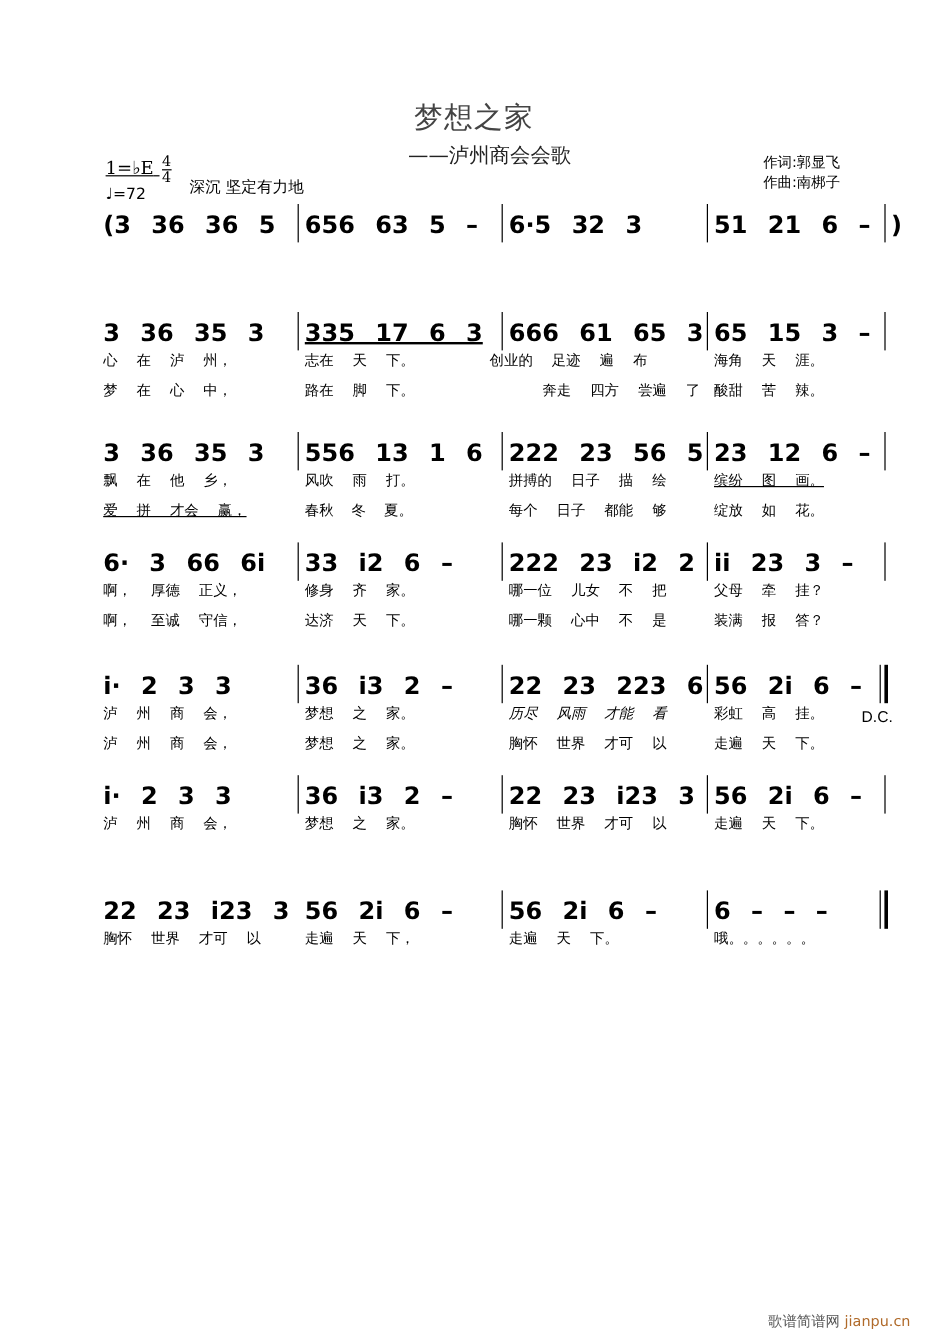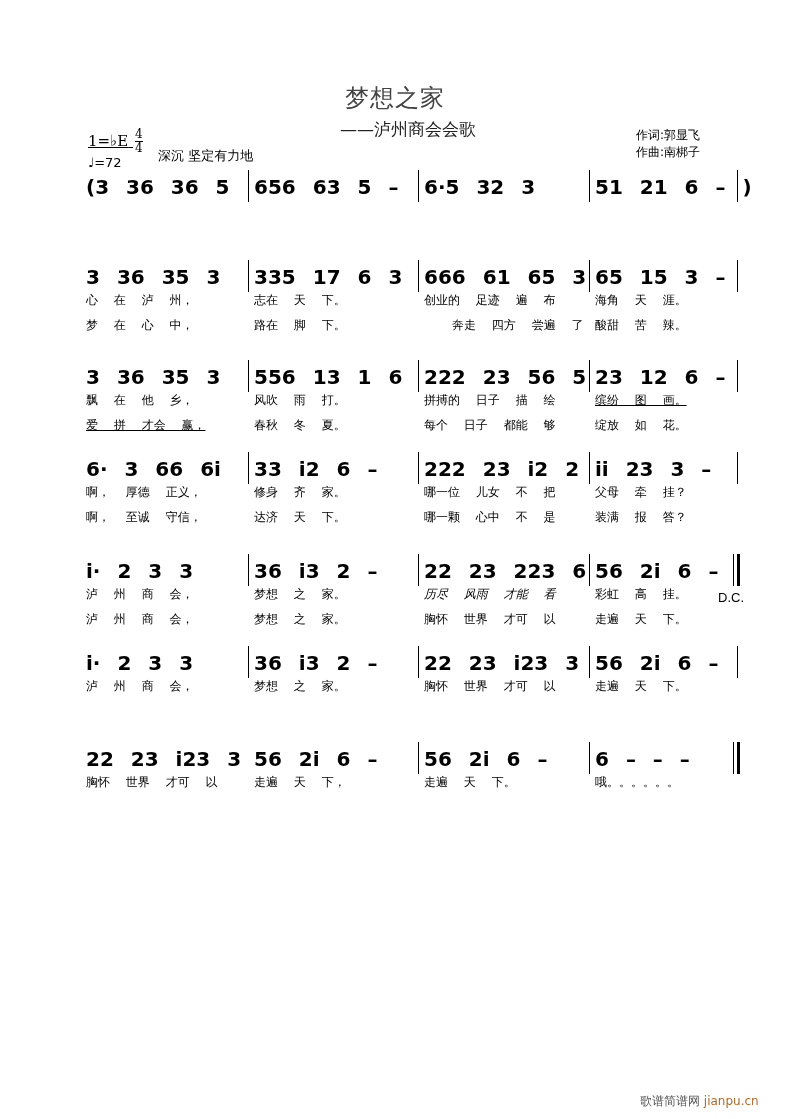--- a/index.html
+++ b/index.html
@@ -51,47 +51,47 @@
       <div class="note" style="left: 254px; top: 0px; word-spacing: 10px;">656 63 5 –</div>
       <div class="note" style="left: 424px; top: 0px; word-spacing: 10px;">6·5 32 3</div>
       <div class="note" style="left: 595px; top: 0px; word-spacing: 10px;">51 21 6 – )</div>
     </div>
     <div class="sys" style="top: 266px;">
       <div class="bar" style="left: 248px; top: -6px; height: 32px;"></div>
       <div class="bar" style="left: 418px; top: -6px; height: 32px;"></div>
       <div class="bar" style="left: 589px; top: -6px; height: 32px;"></div>
       <div class="bar" style="left: 737px; top: -6px; height: 32px;"></div>
       <div class="note" style="left: 86px; top: 0px; word-spacing: 10px;">3 36 35 3</div>
-      <div class="note" style="left: 254px; top: 0px; word-spacing: 10px;">335 17 6 3</div>
+      <div class="note" style="left: 254px; top: 0px; word-spacing: 10px; text-decoration: underline;">335 17 6 3</div>
       <div class="note" style="left: 424px; top: 0px; word-spacing: 10px;">666 61 65 3</div>
       <div class="note" style="left: 595px; top: 0px; word-spacing: 10px;">65 15 3 –</div>
       <div class="lyr" style="left: 86px; top: 26px; word-spacing: 12px;">心 在 泸 州，</div>
       <div class="lyr" style="left: 254px; top: 26px; word-spacing: 12px;">志在 天 下。</div>
-      <div class="lyr" style="left: 424px; top: 26px; word-spacing: 12px;">创业的 足迹 遍 布</div>
+      <div class="lyr" style="left: 408px; top: 26px; word-spacing: 12px;">创业的 足迹 遍 布</div>
       <div class="lyr" style="left: 595px; top: 26px; word-spacing: 12px;">海角 天 涯。</div>
       <div class="lyr" style="left: 86px; top: 51px; word-spacing: 12px;">梦 在 心 中，</div>
       <div class="lyr" style="left: 254px; top: 51px; word-spacing: 12px;">路在 脚 下。</div>
       <div class="lyr" style="left: 424px; top: 51px; word-spacing: 12px; margin-left: 28px;">奔走 四方 尝遍 了</div>
       <div class="lyr" style="left: 595px; top: 51px; word-spacing: 12px;">酸甜 苦 辣。</div>
     </div>
     <div class="sys" style="top: 366px;">
       <div class="bar" style="left: 248px; top: -6px; height: 32px;"></div>
       <div class="bar" style="left: 418px; top: -6px; height: 32px;"></div>
       <div class="bar" style="left: 589px; top: -6px; height: 32px;"></div>
       <div class="bar" style="left: 737px; top: -6px; height: 32px;"></div>
       <div class="note" style="left: 86px; top: 0px; word-spacing: 10px;">3 36 35 3</div>
       <div class="note" style="left: 254px; top: 0px; word-spacing: 10px;">556 13 1 6</div>
       <div class="note" style="left: 424px; top: 0px; word-spacing: 10px;">222 23 56 5</div>
       <div class="note" style="left: 595px; top: 0px; word-spacing: 10px;">23 12 6 –</div>
       <div class="lyr" style="left: 86px; top: 26px; word-spacing: 12px;">飘 在 他 乡，</div>
       <div class="lyr" style="left: 254px; top: 26px; word-spacing: 12px;">风吹 雨 打。</div>
       <div class="lyr" style="left: 424px; top: 26px; word-spacing: 12px;">拼搏的 日子 描 绘</div>
       <div class="lyr" style="left: 595px; top: 26px; word-spacing: 12px; text-decoration: underline;">缤纷 图 画。</div>
       <div class="lyr" style="left: 86px; top: 51px; word-spacing: 12px; text-decoration: underline;">爱 拼 才会 赢，</div>
-      <div class="lyr" style="left: 254px; top: 51px; word-spacing: 12px;">春秋 冬 夏。</div>
+      <div class="lyr" style="left: 254px; top: 51px; word-spacing: 12px; font-family: Liberation Serif, serif;">春秋 冬 夏。</div>
       <div class="lyr" style="left: 424px; top: 51px; word-spacing: 12px;">每个 日子 都能 够</div>
       <div class="lyr" style="left: 595px; top: 51px; word-spacing: 12px;">绽放 如 花。</div>
     </div>
     <div class="sys" style="top: 458px;">
       <div class="bar" style="left: 248px; top: -6px; height: 32px;"></div>
       <div class="bar" style="left: 418px; top: -6px; height: 32px;"></div>
       <div class="bar" style="left: 589px; top: -6px; height: 32px;"></div>
       <div class="bar" style="left: 737px; top: -6px; height: 32px;"></div>
       <div class="note" style="left: 86px; top: 0px; word-spacing: 10px;">6· 3 66 6i</div>
       <div class="note" style="left: 254px; top: 0px; word-spacing: 10px;">33 i2 6 –</div>

